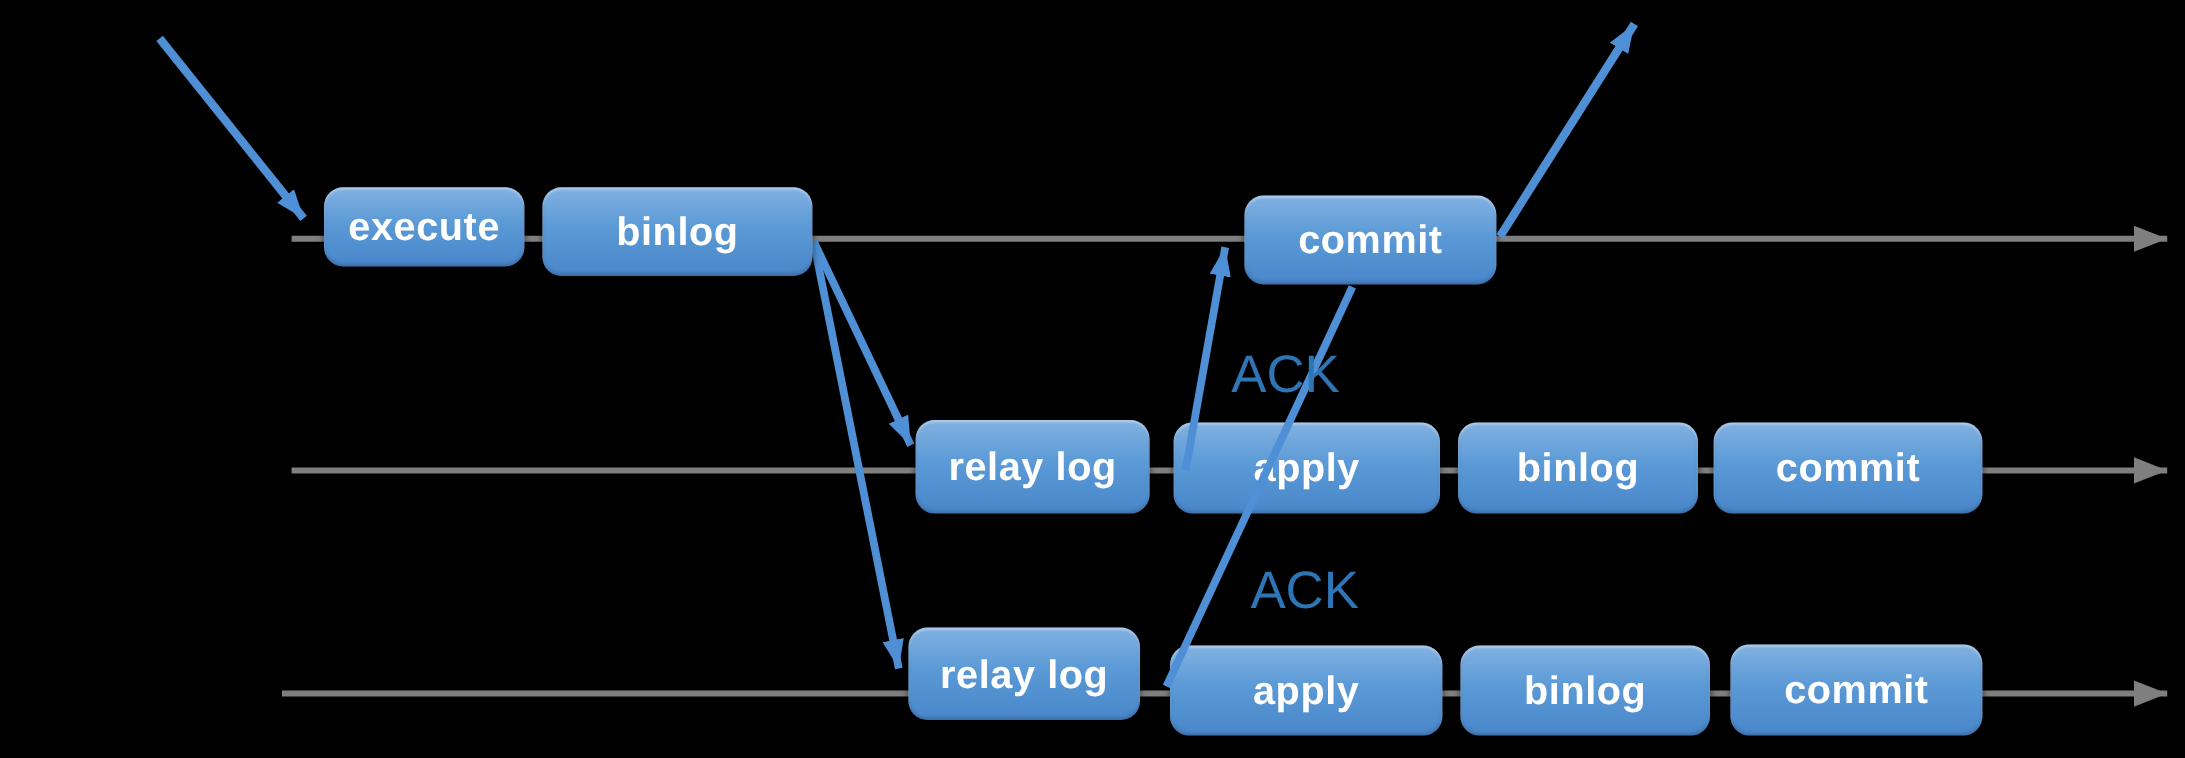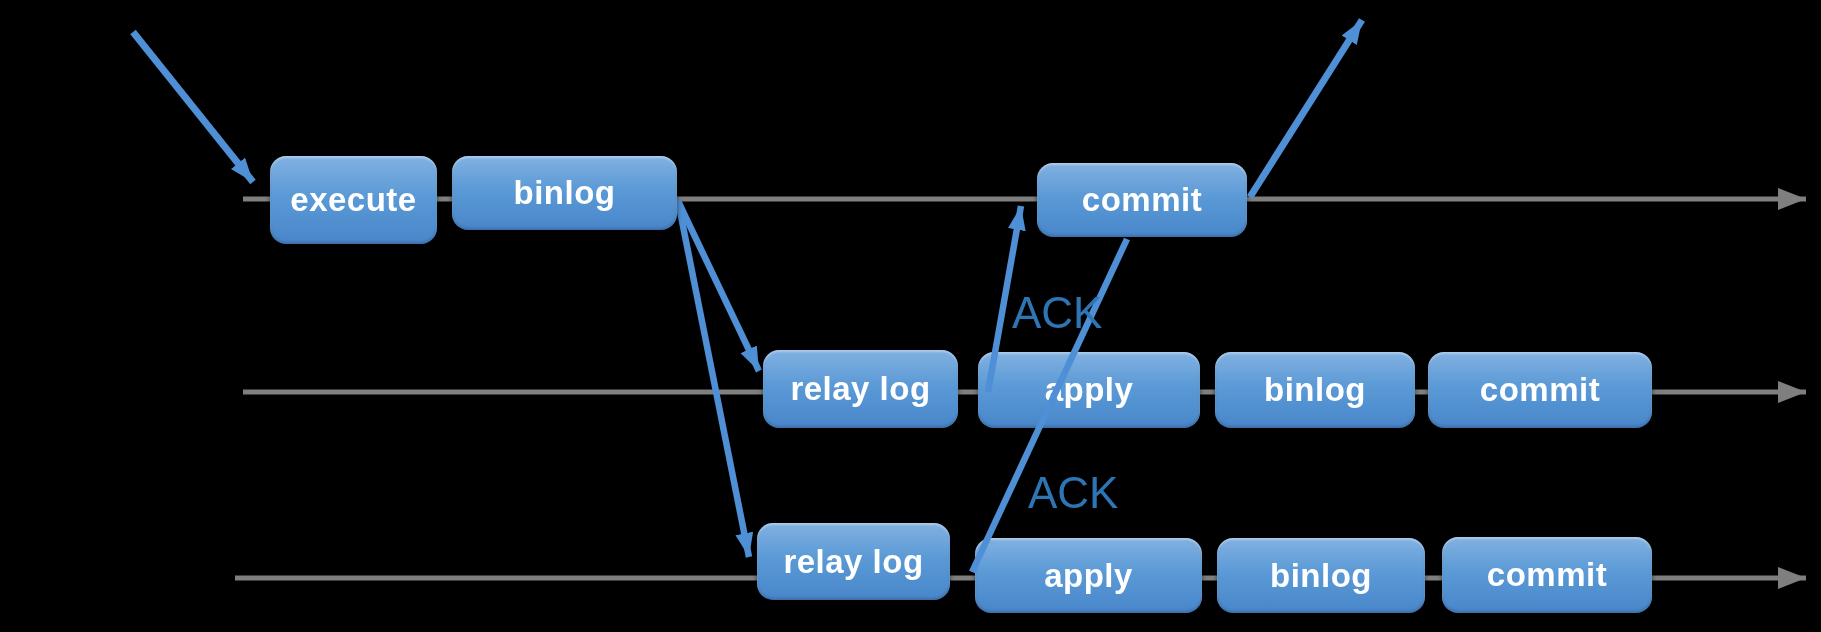--- a/index.html
+++ b/index.html
@@ -21,40 +21,41 @@
     border-radius:16px;
     color:#fff;
     font-size:33px;font-weight:bold;
     letter-spacing:0.5px;
     box-shadow:inset 0 2px 2px rgba(255,255,255,0.35),
                inset 0 -2px 3px rgba(0,0,0,0.18),
                0 3px 5px rgba(0,0,0,0.55);
     white-space:nowrap;
   }
   
-  .b-m-execute{left:270px;top:156px;width:167px;height:88px;}
+  .b-m-execute{left:270px;top:156px;width:167px;height:66px;}
   .b-m-binlog {left:452px;top:156px;width:225px;height:74px;}
   .b-m-commit {left:1037px;top:163px;width:210px;height:74px;}
   
   .b-s1-relay {left:763px;top:350px;width:195px;height:78px;}
   .b-s1-apply {left:978px;top:352px;width:222px;height:76px;}
   .b-s1-binlog{left:1215px;top:352px;width:200px;height:76px;}
   .b-s1-commit{left:1428px;top:352px;width:224px;height:76px;}
   
   .b-s2-relay {left:757px;top:523px;width:193px;height:77px;}
   .b-s2-apply {left:975px;top:538px;width:227px;height:75px;}
   .b-s2-binlog{left:1217px;top:538px;width:208px;height:75px;}
   .b-s2-commit{left:1442px;top:537px;width:210px;height:76px;}
 
   .ack{
     position:absolute;
     color:#2E75B6;
     font-size:44px;
     font-weight:400;
     line-height:1;
+    margin-left:14px;
   }
   .ack1{left:1012px;top:291px;}
   .ack2{left:1028px;top:471px;}
 </style>
 </head>
 <body>
 
 <div class="canvas">
 
   <svg class="layer" viewBox="0 0 1821 632">

